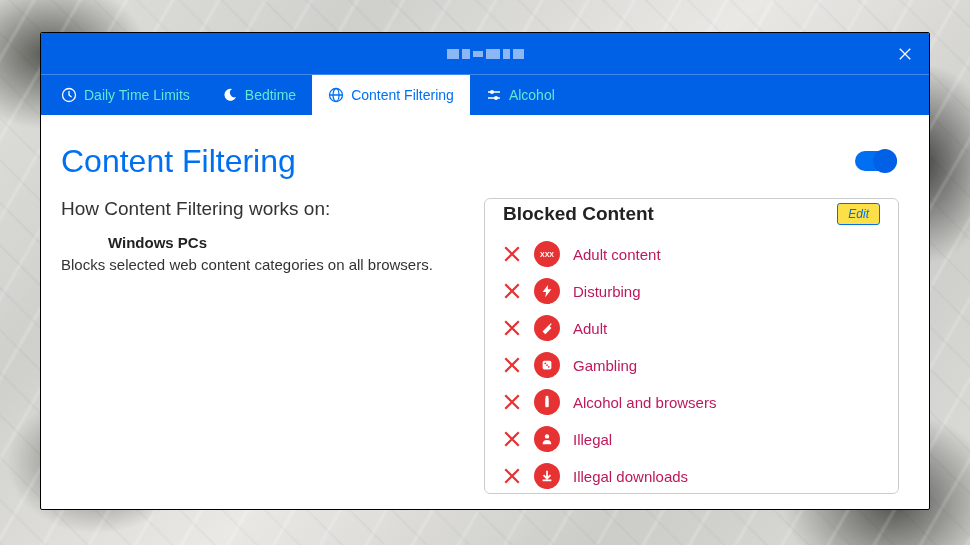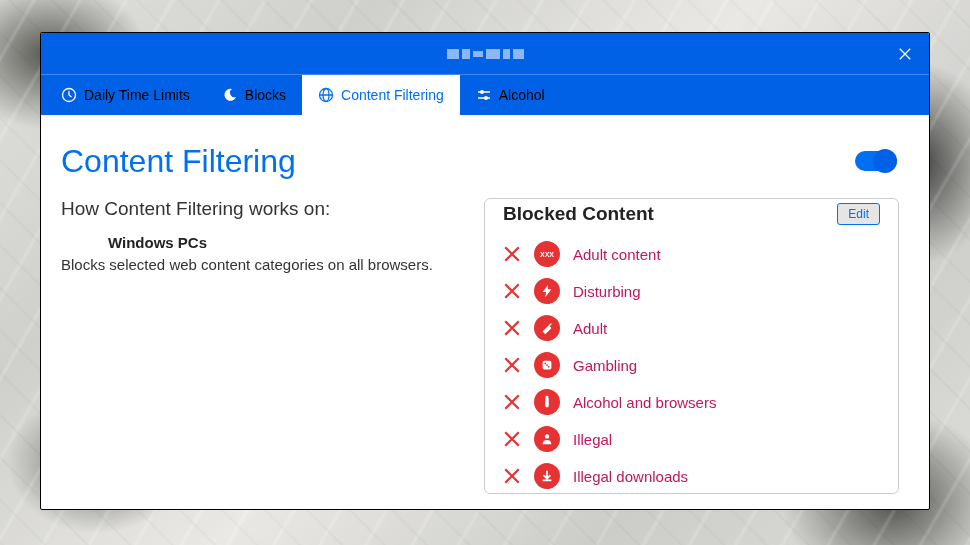--- a/index.html
+++ b/index.html
@@ -98,21 +98,21 @@
       background: #0060e6;
       display: flex;
       align-items: stretch;
       padding-left: 4px;
     }
     
     .tab {
       display: flex;
       align-items: center;
       padding: 0 16px;
-      color: #000000;
+      color: #5eead4;
       font-size: 14px;
       cursor: pointer;
       gap: 7px;
     }
     
     .tab.active {
       background: #fff;
       color: #0070f3;
     }
     
@@ -216,25 +216,26 @@
     
     .blocked-title {
       font-size: 19px;
       font-weight: 700;
       color: #222;
     }
     
     .edit-btn {
       border: 1px solid #0070f3;
       color: #0070f3;
-      background: #e5e5e5;
+      background: #fde047;
       padding: 3px 10px;
       border-radius: 3px;
       font-size: 12px;
       cursor: pointer;
+      font-style: italic;
     }
     
     .blocked-list {
       display: flex;
       flex-direction: column;
       gap: 11px;
     }
     
     .blocked-item {
       display: flex;
@@ -299,21 +300,21 @@
           </svg>
       </span>
       <span>Daily Time Limits</span>
     </div>
     <div class="tab">
       <span class="tab-icon">
         <svg viewBox="0 0 16 16" width="16" height="16">
             <path d="M10 2 A6 6 0 1 0 14 10 A4.5 4.5 0 0 1 10 2 Z" fill="white"></path>
           </svg>
       </span>
-      <span>Blocks</span>
+      <span>Bedtime</span>
     </div>
     <div class="tab active">
       <span class="tab-icon">
         <svg viewBox="0 0 16 16" width="16" height="16">
             <circle cx="8" cy="8" r="6.5" stroke="#0070f3" stroke-width="1.3" fill="none"></circle>
             <ellipse cx="8" cy="8" rx="3" ry="6.5" stroke="#0070f3" stroke-width="1.3" fill="none"></ellipse>
             <path d="M1.5 8 L14.5 8" stroke="#0070f3" stroke-width="1.3"></path>
           </svg>
       </span>
       <span>Content Filtering</span>

